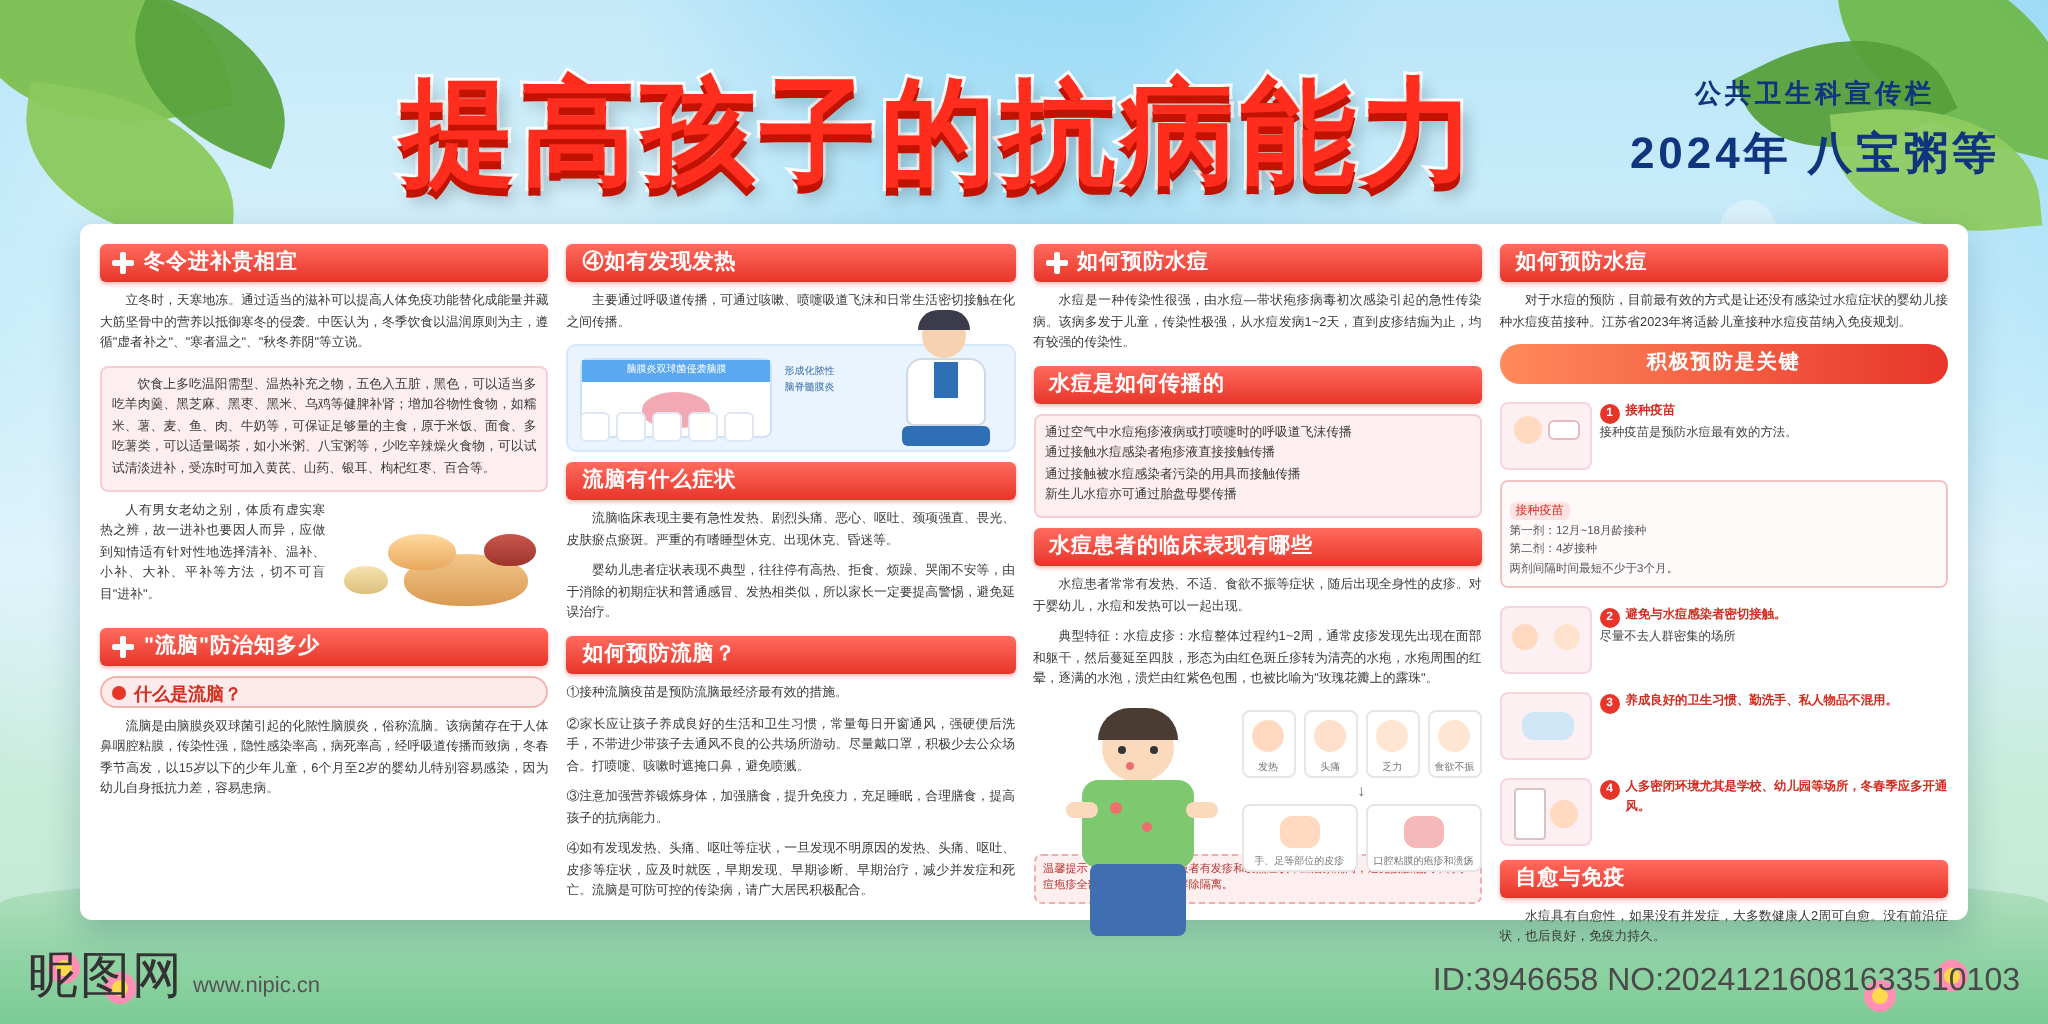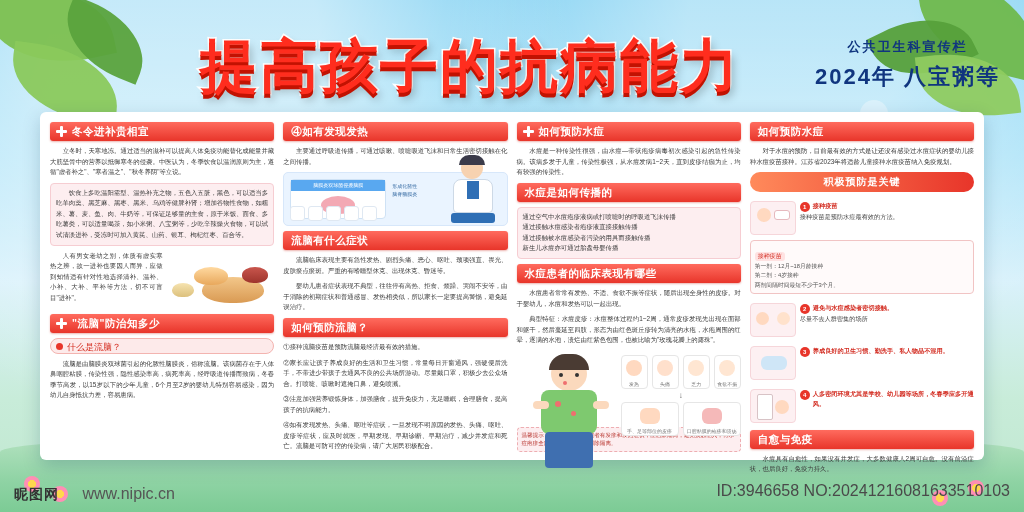--- a/index.html
+++ b/index.html
@@ -72,21 +72,21 @@
   .hdr .cross:before, .hdr .cross:after {
     content:""; position:absolute; background:#fff; border-radius:1px;
   }
   .hdr .cross:before { left:4px; top:0; width:3px; height:11px; }
   .hdr .cross:after { left:0; top:4px; width:11px; height:3px; }
   .hdr.plain { padding-left:8px; }
 
   .sub-hdr {
     height:16px; line-height:16px; border-radius:8px;
     background:#fdeaea; border:1px solid #f3b4b0; color:#d52f22;
-    font-size:9px; font-weight:normal; padding-left:16px; position:relative;
+    font-size:9px; font-weight:bold; padding-left:16px; position:relative;
   }
   .sub-hdr .dot { position:absolute; left:5px; top:4px; width:7px; height:7px; border-radius:50%;
     background:#e8352a; }
 
   .para { font-size:6.4px; line-height:1.65; color:#3a3a3a; text-align:justify; }
   .para.idt { text-indent: 2em; }
   .pink-box {
     background:#fdeef0; border:1px solid #f6cdd2; border-radius:4px; padding:4px 5px;
   }
 
@@ -120,22 +120,22 @@
     font-size:6px; line-height:10px; text-align:center; font-weight:bold; margin-top:1px;}
   .key-txt { font-size:6.2px; line-height:1.55; color:#444; }
   .key-txt b { color:#d32d22; }
   .key-illus { width:46px; height:34px; border-radius:4px; background:#fdf0f2; border:1px solid #f6d6da; position:relative; flex:0 0 auto;}
   .vac-box { border:1px solid #f1c4c4; border-radius:4px; padding:3px 4px; background:#fffafa; }
   .vac-title { display:inline-block; background:#ffe2e2; color:#d32d22; font-size:6px; border-radius:3px; padding:0 3px; }
 
   
   .footer { position:absolute; left:0; right:0; bottom:0; height:40px; background:rgba(255,255,255,.0); }
   .logo { position:absolute; left:14px; bottom:8px; color:#2c2c2c; }
-  .logo .cn { font-size:14px; font-weight:bold; color:#333; letter-spacing:1px;}
-  .logo .url { font-size:16px; color:#555; margin-left:19px; }
+  .logo .cn { font-size:25px; font-weight:normal; color:#333; letter-spacing:1px;}
+  .logo .url { font-size:11px; color:#555; margin-left:0; }
   .idtext { position:absolute; right:14px; bottom:12px; font-size:16px; color:#4a4a4a; }
 
   .tiny { font-size:5.8px; line-height:1.6; color:#555; }
 </style>
 </head>
 <body>
 
 <div class="bg-sky"></div>
 <div class="grass"></div>
 

